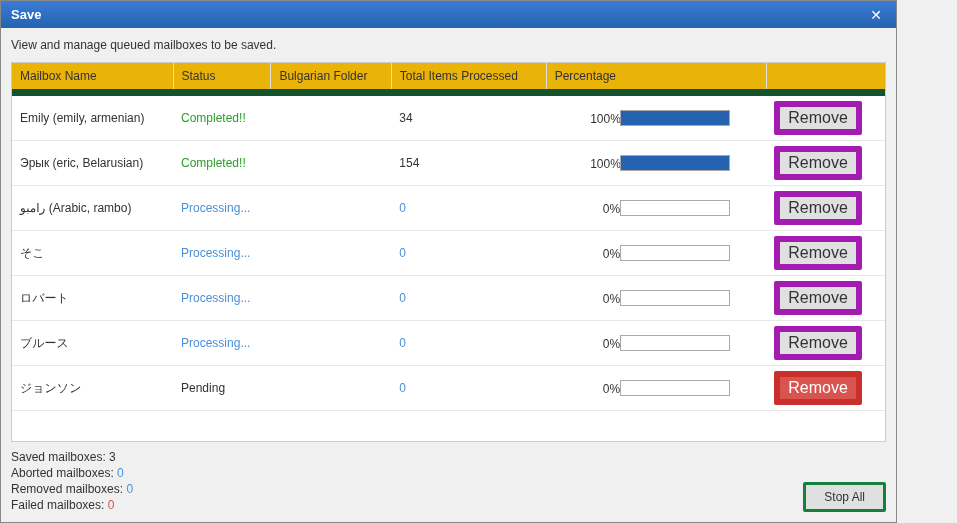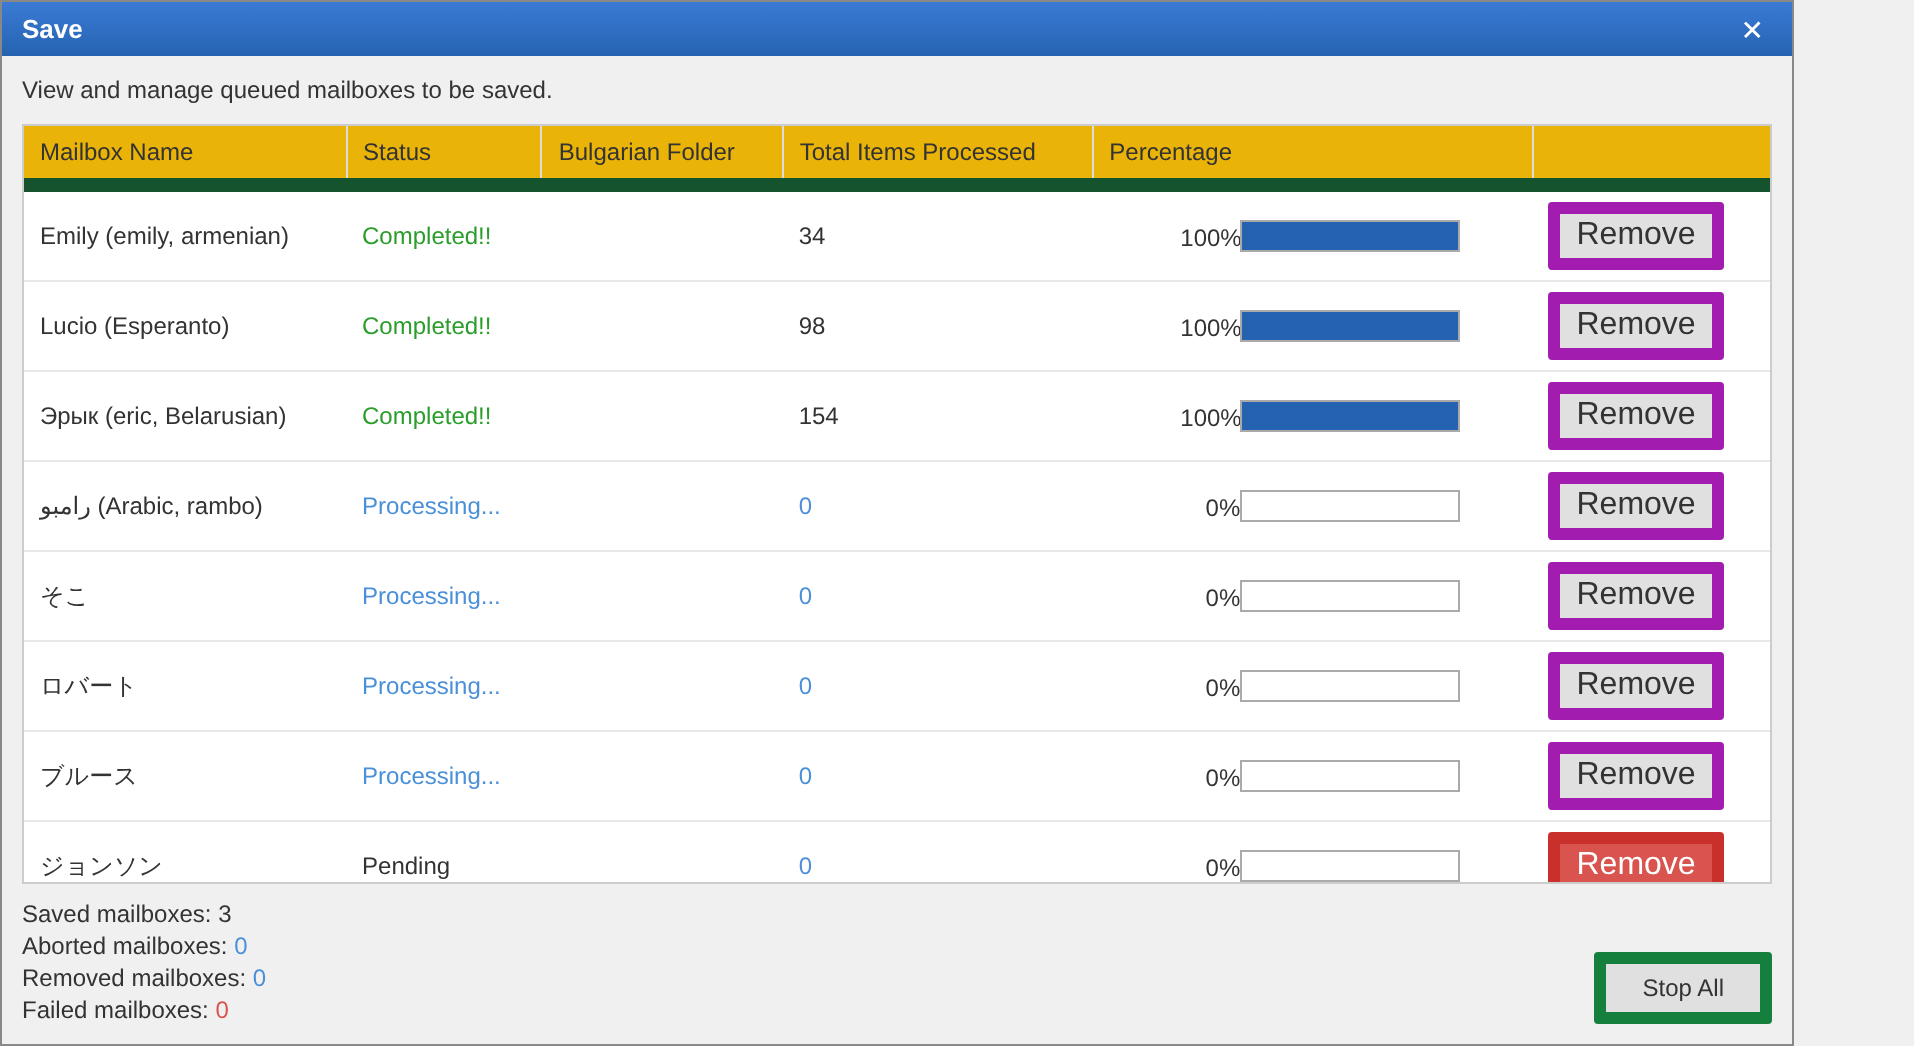--- a/index.html
+++ b/index.html
@@ -158,21 +158,21 @@
     }
 
     .stats span.num { color: #333; }
     .stats span.num-blue { color: #4a90d9; }
     .stats span.num-red { color: #d9534f; }
 
     .btn-stop-all {
       padding: 5px 18px;
       font-size: 12px;
       cursor: pointer;
-      border: 6px solid #15803d;
+      border: 3px solid #15803d;
       background: #e0e0e0;
       color: #333;
       border-radius: 2px;
     }
 
     th:last-child, td:last-child { border-right: none; }
   </style>
 </head>
 <body>
 
@@ -197,35 +197,20 @@
             <th>Percentage</th>
             <th></th>
           </tr>
         </thead>
         <tbody id="table-body">
         <tr>
               <td>Emily (emily, armenian)</td>
               <td><span class="status-completed">Completed!!</span></td>
               <td></td>
               <td><span class="">34</span></td>
-              <td>
-                <div class="progress-cell">
-                  <span class="pct-label">100%</span>
-                  <div class="progress-bar-wrap">
-                    <div class="progress-bar-fill" style="width: 100%;"></div>
-                  </div>
-                </div>
-              </td>
-              <td><button class="btn-remove">Remove</button></td>
-            </tr>
-            <tr>
-              <td>Lucio (Esperanto)</td>
-              <td><span class="status-completed">Completed!!</span></td>
-              <td></td>
-              <td><span class="">98</span></td>
               <td>
                 <div class="progress-cell">
                   <span class="pct-label">100%</span>
                   <div class="progress-bar-wrap">
                     <div class="progress-bar-fill" style="width: 100%;"></div>
                   </div>
                 </div>
               </td>
               <td><button class="btn-remove">Remove</button></td>
             </tr>

